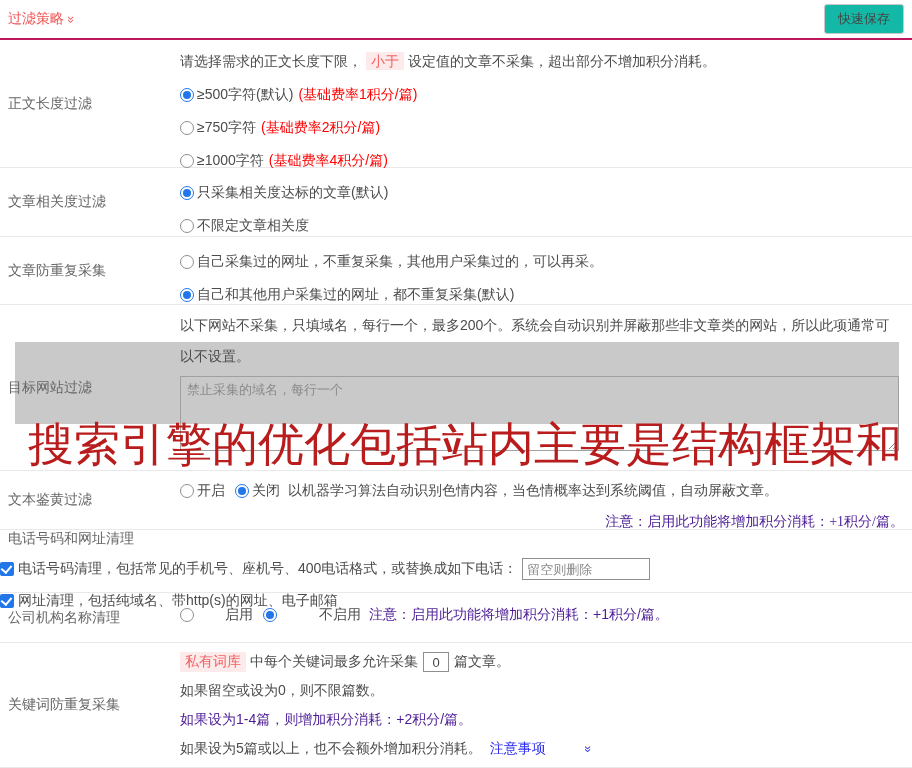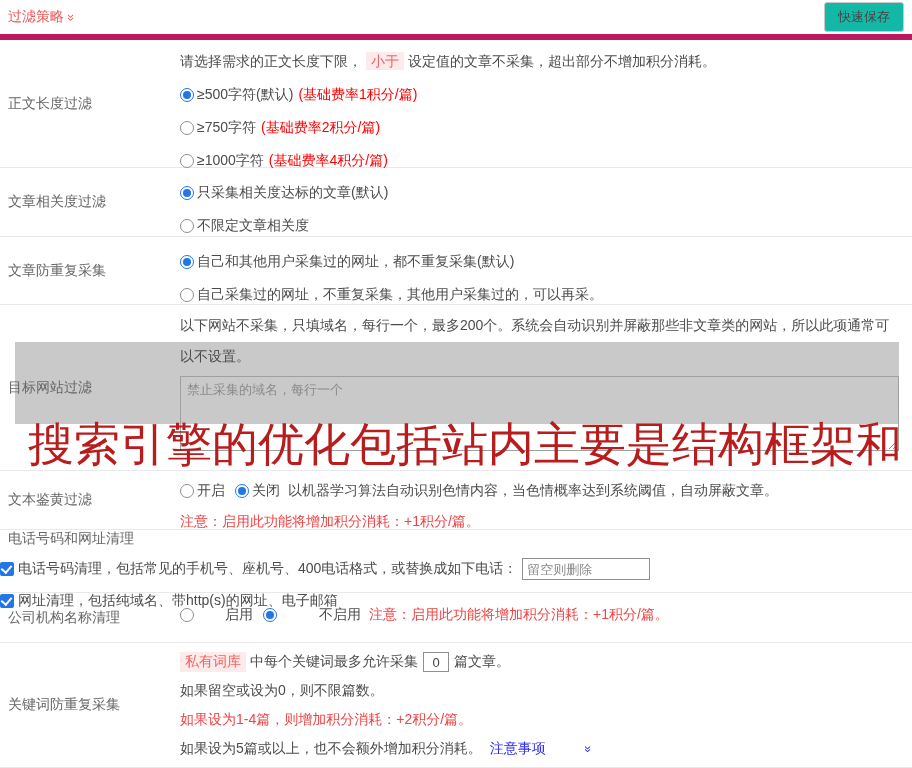--- a/index.html
+++ b/index.html
@@ -1,21 +1,21 @@
 <!DOCTYPE html>
 <html><head>
 <meta charset="utf-8">
 <style>
   * { margin:0; padding:0; box-sizing:border-box; }
   html,body { width:912px; height:768px; background:#fff; overflow:hidden;
     font-family:"Liberation Sans","DejaVu Sans",sans-serif; }
   body { position:relative; font-size:14px; color:#4c4c4c; }
 
   
-  .topbar { height:40px; border-bottom:6px solid #be185d; display:flex;
+  .topbar { height:40px; border-bottom:2px solid #be185d; display:flex;
     align-items:center; justify-content:space-between; padding:0 8px; }
   .page-title { color:#f05353; font-size:14px; display:flex; align-items:center; gap:4px; }
   .chev-down { display:inline-block; transform:rotate(90deg); font-size:13px; line-height:1; }
   .chev-down::after { content:"»"; }
   .save-btn { border:1px solid #c9c9c9; border-radius:3px; background:#14b8a6;
     color:#444; font-size:13px; padding:5px 13px; cursor:pointer; }
 
   
   .row { display:flex; border-bottom:1px solid #e9e9e9; position:relative; }
   .row:last-child { border-bottom:none; }
@@ -40,21 +40,21 @@
   .radio.checked { border-color:#2176e8; }
   .radio.checked::after { content:""; position:absolute; left:2px; top:2px;
     width:8px; height:8px; border-radius:50%; background:#2176e8; }
 
   
   .checkbox { width:14px; height:14px; border-radius:2px; background:#2176e8;
     display:inline-block; position:relative; margin-right:4px; flex-shrink:0; }
   .checkbox::after { content:""; position:absolute; left:3px; top:1px; width:5px;
     height:8px; border:solid #fff; border-width:0 2px 2px 0; transform:rotate(40deg); }
 
-  .note-red { color:#ef4444; }
+  .note-red { color:#4c1d95;text-align:right; }
   .inline-note { margin-left:8px; }
 
   .textline { display:flex; align-items:center; height:26px; }
 
   .phone-input { width:128px; height:22px; border:1px solid #8f8f8f; margin-left:5px;
     font-size:13px; padding:0 4px; color:#444; }
   .phone-input::placeholder { color:#8a8a8a; }
 
   .num-input { width:26px; height:20px; border:1px solid #8f8f8f; text-align:center;
     font-size:13px; margin:0 5px; color:#444; }
@@ -127,45 +127,45 @@
       <span class="radio"></span>
       <span>不限定文章相关度</span>
     </div>
   </div>
 </div>
 
 <div class="row r3">
   <div class="lbl">文章防重复采集</div>
   <div class="cnt optrow-pad">
     <div class="optline">
+      <span class="radio"></span>
+      <span>自己采集过的网址，不重复采集，其他用户采集过的，可以再采。</span>
+    </div>
+    <div class="optline">
       <span class="radio checked"></span>
       <span>自己和其他用户采集过的网址，都不重复采集(默认)</span>
-    </div>
-    <div class="optline">
-      <span class="radio"></span>
-      <span>自己采集过的网址，不重复采集，其他用户采集过的，可以再采。</span>
     </div>
   </div>
 </div>
 
 <div class="row r4">
   <div class="grey-overlay" style="position:absolute; left:15px; top:37px; width:884px; height:82px;"></div>
   <div class="lbl">目标网站过滤</div>
   <div class="cnt">
     <div class="intro" style="line-height:31px; padding-top:5px; width:719px;">以下网站不采集，只填域名，每行一个，最多200个。系统会自动识别并屏蔽那些非文章类的网站，所以此项通常可以不设置。</div>
     <div class="ta-wrap">
       <textarea class="domain-textarea" placeholder="禁止采集的域名，每行一个" style=""></textarea>
       <span class="resize-grip"></span>
     </div>
   </div>
 </div>
 
 <div class="row r5">
   <div class="lbl">文本鉴黄过滤</div>
-  <div class="cnt" style="padding-top:7px;">
+  <div class="cnt" style="padding-top:7px;font-family:Liberation Serif, serif;">
     <div class="textline">
       <span class="optline mr10" style="height:auto;">
         <span class="radio"></span>
         <span>开启</span>
       </span>
       <span class="optline" style="height:auto;">
         <span class="radio checked"></span>
         <span>关闭</span>
       </span>
       <span class="gap8"></span>

